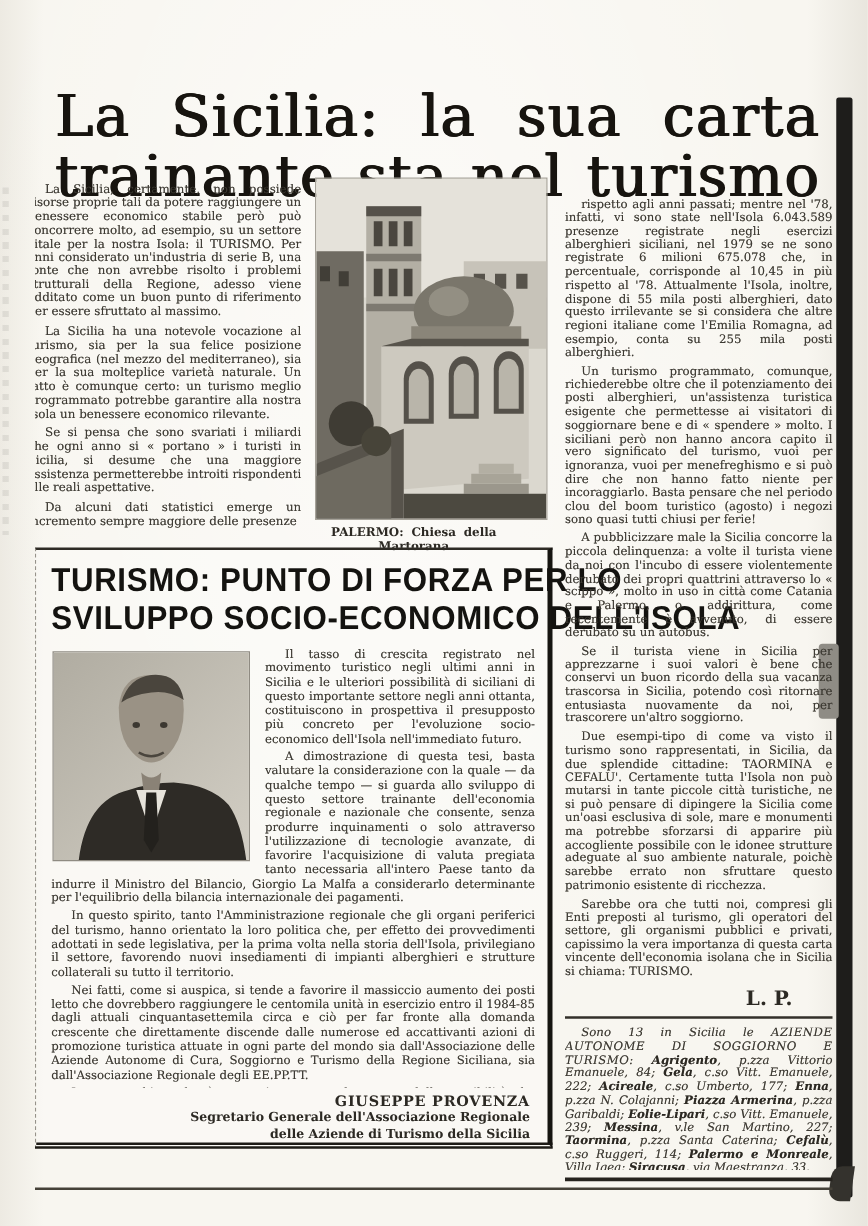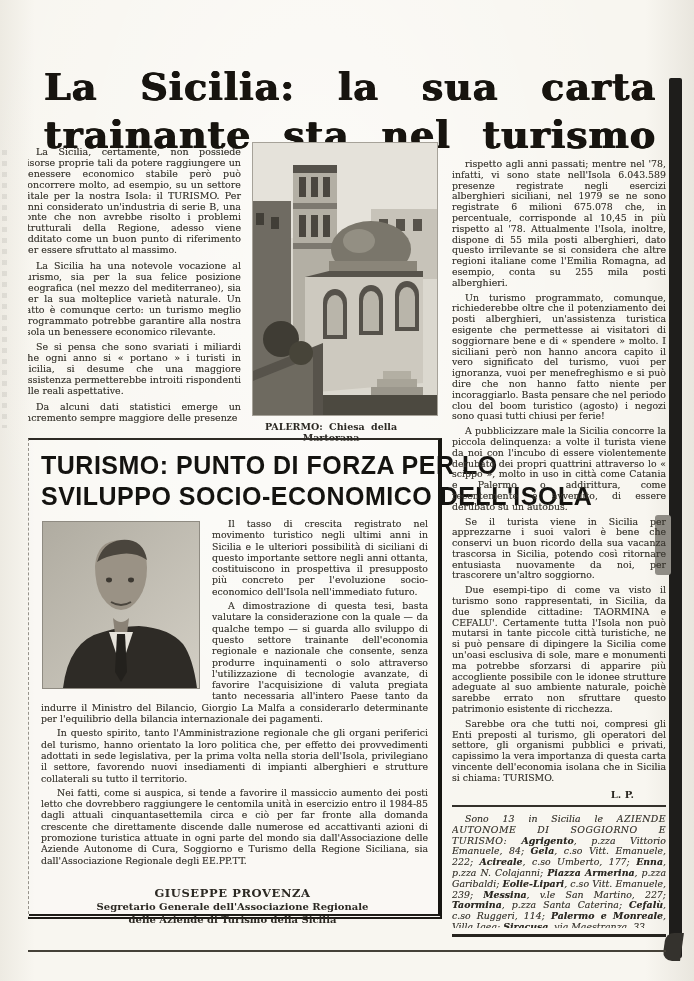--- a/index.html
+++ b/index.html
@@ -10,21 +10,21 @@
       #f5f3ec;
     font-family:"DejaVu Serif",serif;color:#3d3a33;}
   
   .scan-bar{position:absolute;left:669px;top:78px;width:13px;height:880px;background:#1e1d1b;border-radius:2px;}
   .scan-blob{position:absolute;left:655px;top:515px;width:16px;height:60px;background:#8f8c85;border-radius:3px;}
   .scan-hook{position:absolute;left:664px;top:933px;width:18px;height:28px;background:#34322d;border-radius:8px 0 0 10px;transform:skewX(-8deg);}
   .edge-fragments{position:absolute;left:2px;top:150px;width:5px;height:278px;opacity:.55;
     background:repeating-linear-gradient(#00000022 0 5px,transparent 5px 11px);}
   
   .title{position:absolute;left:44px;top:38px;width:612px;color:#17140f;
-    font-weight:bold;font-size:38px;line-height:48px;letter-spacing:1px;
+    font-weight:normal;font-size:46px;line-height:48px;letter-spacing:1px;
     text-shadow:0.8px 0 0 currentColor,-0.4px 0 0 currentColor;}
   .title-line{text-align:justify;text-align-last:justify;white-space:nowrap;}
   
   .left-col{position:absolute;left:28px;top:147px;width:219px;height:288px;overflow:hidden;}
   .left-col .clip{position:relative;left:-6px;}
   .left-col p{margin:0 0 5px;font-size:9.5px;line-height:10.9px;text-align:justify;text-indent:14px;
     text-shadow:0 0 .3px rgba(40,36,28,.5);}
   
   .photo{position:absolute;left:252px;top:142px;width:158px;margin:0;}
   .photo svg{display:block;border:1px solid #a6a299;}
@@ -35,29 +35,29 @@
     border-left:1px dashed rgba(70,64,52,.55);border-right:4px solid #161511;
     padding:9px 10px 5px 12px;background:rgba(255,255,255,.25);}
   .box-headline{font-family:"Liberation Sans",sans-serif;font-weight:bold;color:#141310;
     font-size:25px;line-height:31px;letter-spacing:.5px;}
   .box-headline .hl-line{text-align:justify;text-align-last:justify;white-space:nowrap;transform:scaleY(1.06);}
   .box-body{margin-top:7px;height:352px;overflow:hidden;font-size:9.4px;line-height:11.3px;text-align:justify;
     text-shadow:0 0 .3px rgba(40,36,28,.5);}
   .box-body p{margin:0 0 3px;text-indent:16px;}
   .portrait{float:left;width:158px;height:168px;margin:3px 12px 4px 1px;border:1px solid #8f8b82;box-sizing:border-box;}
   .portrait svg{display:block;}
-  .box-sig{margin-top:16px;text-align:center;font-weight:bold;color:#2c2923;padding-right:4px;}
+  .box-sig{margin-top:4px;text-align:right;font-weight:bold;color:#2c2923;padding-right:4px;}
   .box-sig .sig-name{font-size:11.5px;letter-spacing:.6px;}
   .box-sig .sig-role{font-size:10px;line-height:13px;}
   
   .right-col{position:absolute;left:452px;top:147px;width:214px;margin-top:12px;}
   .rc-text{height:628px;overflow:hidden;}
   .right-col p{margin:0 0 4px;font-size:9.4px;line-height:10.8px;text-align:justify;text-indent:13px;
     text-shadow:0 0 .3px rgba(40,36,28,.5);}
-  .initials{text-align:right;padding-right:32px;font-weight:bold;font-size:10px;color:#2c2923;margin:2px 0 5px;}
+  .initials{text-align:right;padding-right:32px;font-weight:bold;font-size:16px;color:#2c2923;margin:2px 0 5px;}
   .rule-thin{border:none;border-top:2px solid #33302a;margin:0 0 7px;}
   .rule-thick{border:none;border-top:3px solid #26231e;margin:6px 0 0;}
   .note-wrap{height:114px;overflow:hidden;}
   .note{margin:0;font-size:9.8px;line-height:11.6px;text-align:justify;text-shadow:0 0 .3px rgba(40,36,28,.5);font-style:italic;}
   .note .caps{letter-spacing:.4px;}
   .note b{color:#2c2923;}
   
   .bottom-rule{position:absolute;left:28px;top:950px;width:638px;border-top:2px solid #454138;}
 </style>
 </head>

